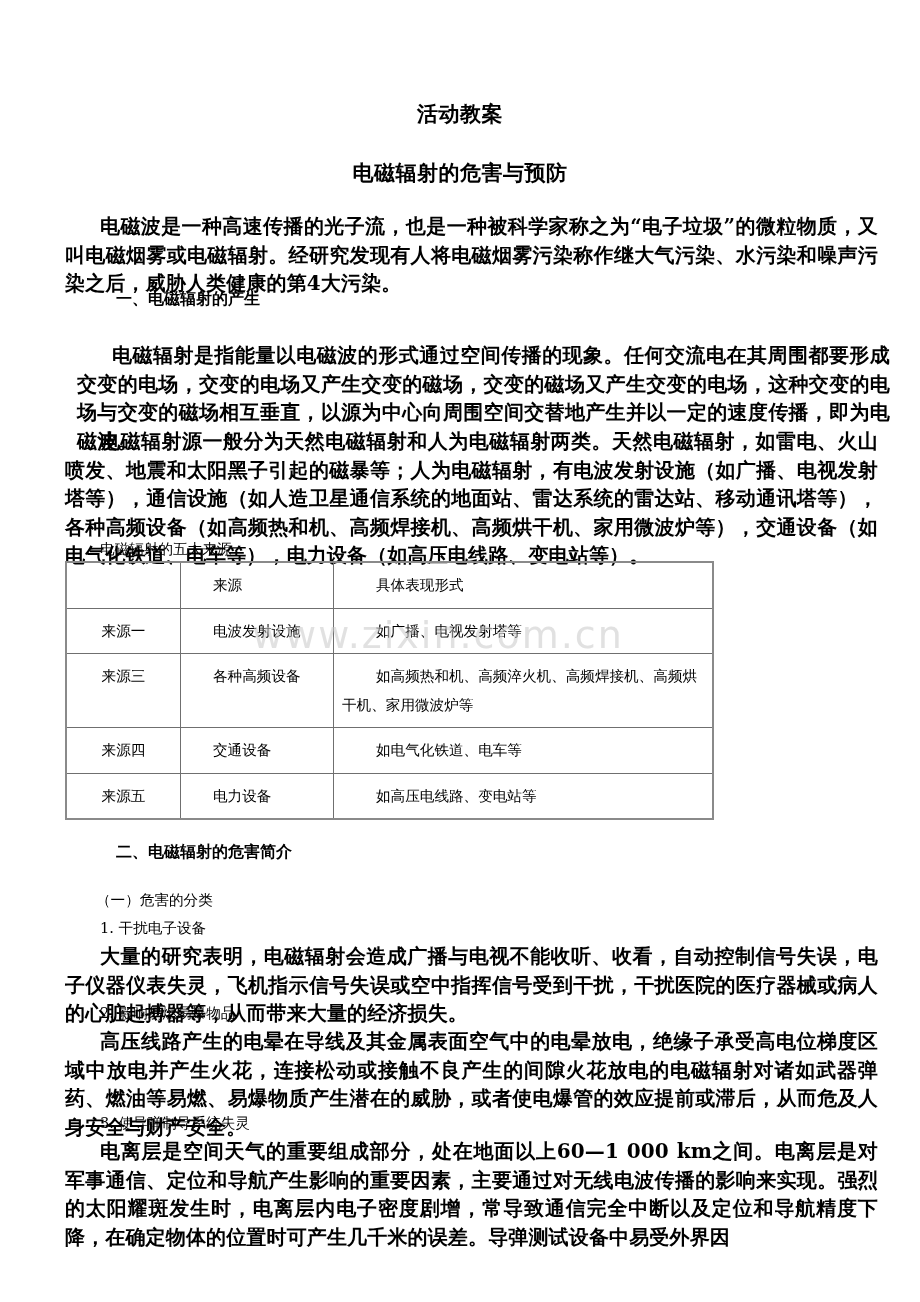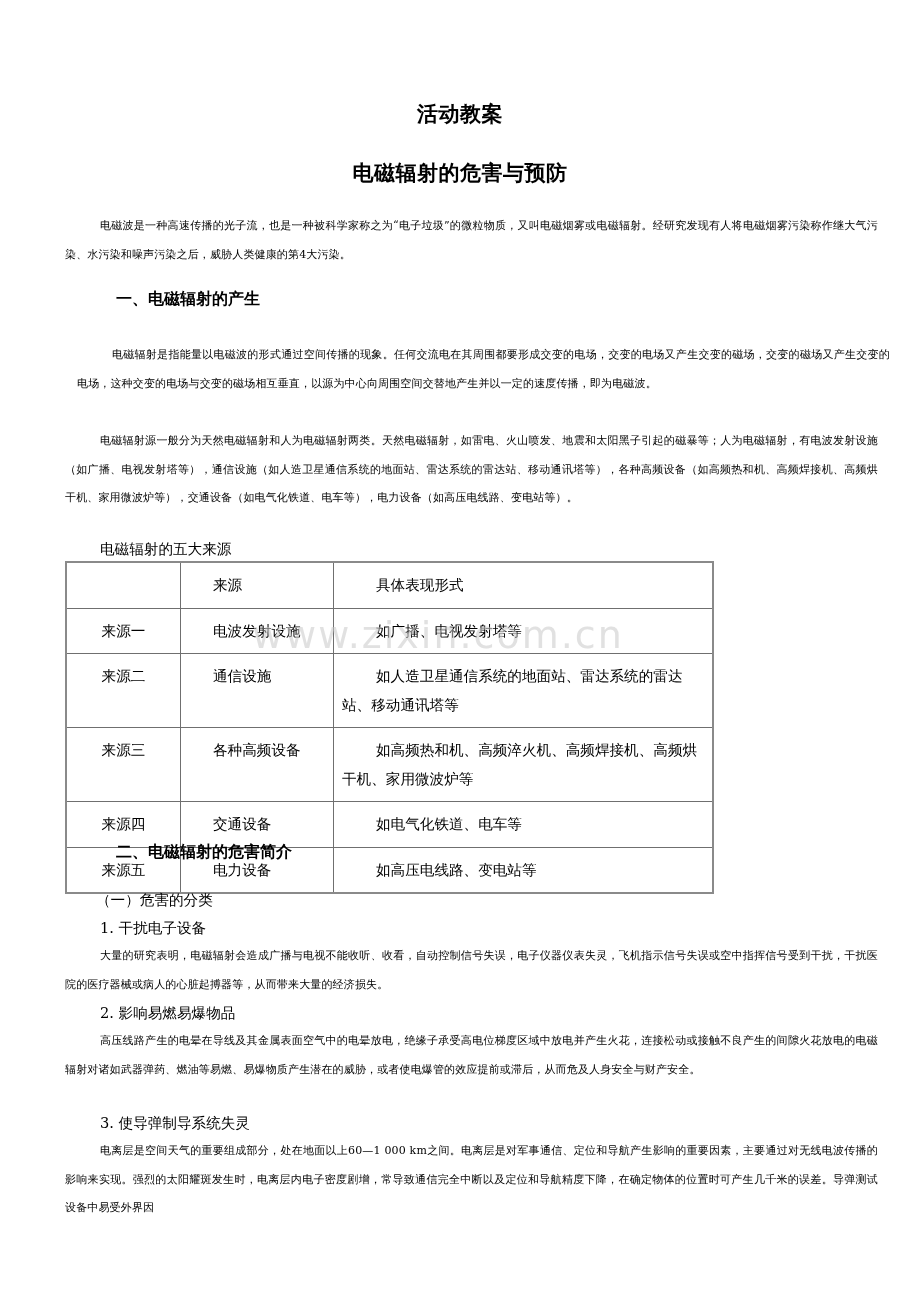--- a/index.html
+++ b/index.html
@@ -38,25 +38,26 @@
       left: 116px;
       font-family: "DejaVu Sans", "Liberation Sans", sans-serif;
       font-weight: bold;
       font-size: 16px;
       line-height: 22px;
     }
     .para {
       position: absolute;
       left: 65px;
       width: 813px;
-      font-size: 11px;
+      font-size: 20px;
       line-height: 28.6px;
       text-align: justify;
       text-indent: 35px;
       letter-spacing: 0.15px;
+      font-weight: bold;
     }
     .line {
       position: absolute;
       left: 100px;
       font-size: 14.6px;
       line-height: 28px;
       white-space: nowrap;
     }
     table.sources {
       position: absolute;
@@ -114,25 +115,20 @@
       <td class="c1"></td>
       <td class="c2">来源</td>
       <td class="c3">具体表现形式</td>
     </tr>
     <tr class="r1">
       <td class="c1">来源一</td>
       <td class="c2">电波发射设施</td>
       <td class="c3">如广播、电视发射塔等</td>
     </tr>
     <tr class="r2">
-      <td class="c1">来源二</td>
-      <td class="c2">通信设施</td>
-      <td class="c3">如人造卫星通信系统的地面站、雷达系统的雷达站、移动通讯塔等</td>
-    </tr>
-    <tr class="r2">
       <td class="c1">来源三</td>
       <td class="c2">各种高频设备</td>
       <td class="c3">如高频热和机、高频淬火机、高频焊接机、高频烘干机、家用微波炉等</td>
     </tr>
     <tr class="r1">
       <td class="c1">来源四</td>
       <td class="c2">交通设备</td>
       <td class="c3">如电气化铁道、电车等</td>
     </tr>
     <tr class="r1">

